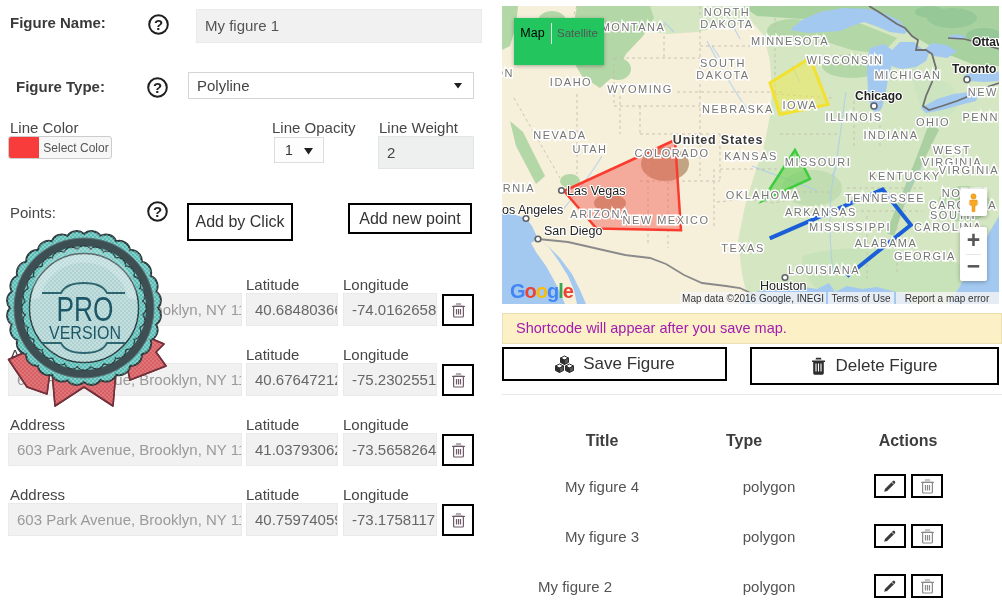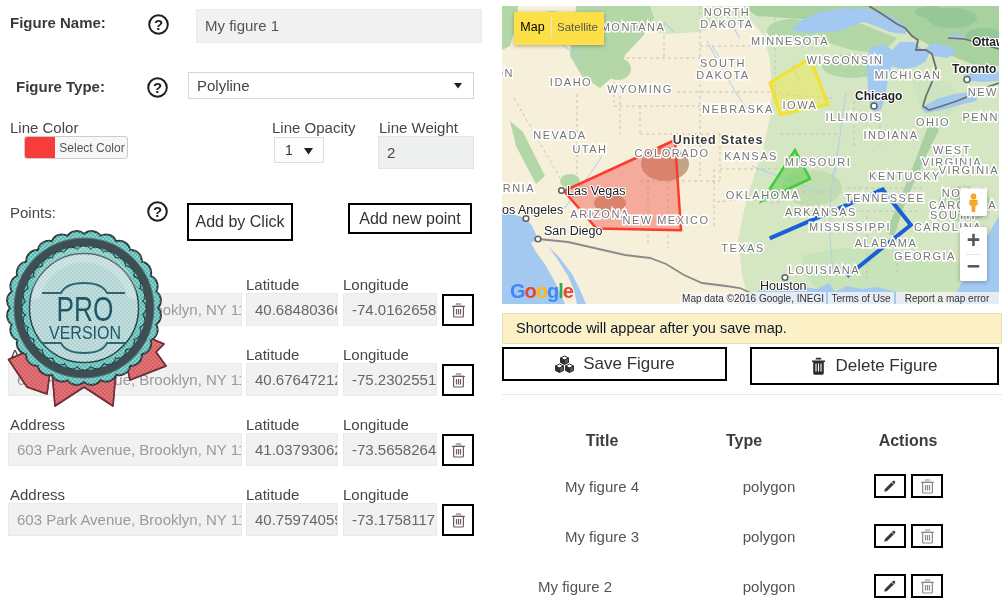--- a/index.html
+++ b/index.html
@@ -27,21 +27,21 @@
 <div class="abs" style="left:147px;top:77px"><svg width="21" height="21" viewBox="0 0 21 21">
       <circle cx="10.5" cy="10.5" r="9.3" fill="#ffffff" stroke="#1f1f1f" stroke-width="2"></circle>
       <text x="10.5" y="15.8" font-family="Liberation Sans, sans-serif" font-size="15" font-weight="bold" fill="#1f1f1f" text-anchor="middle">?</text>
     </svg></div>
 <div class="abs" style="left:188px;top:72px;width:286px;height:27px;background:#fff;border:1px solid #d5d5d5;font-size:15px;line-height:25px;color:#444;padding-left:8px">Polyline
 <svg width="8" height="6" viewBox="0 0 8 6" style="position:absolute;right:11px;top:10px">
       <path d="M0,0 L8,0 L4,5.5 Z" fill="#1f1f1f"></path>
     </svg></div>
 
 <div class="nlabel" style="left:10px;top:119px">Line Color</div>
-<div class="abs" style="left:24px;top:136px;width:104px;height:23px;background:#f7f7f7;border:1px solid #cccccc;border-radius:3px;overflow:hidden">
+<div class="abs" style="left:8px;top:136px;width:104px;height:23px;background:#f7f7f7;border:1px solid #cccccc;border-radius:3px;overflow:hidden">
  <div class="abs" style="left:0;top:0;width:30px;height:23px;background:#f83b3b"></div>
  <div class="abs" style="left:30px;top:0;width:74px;height:100%;font-size:12px;color:#555;text-align:center;line-height:22px">Select Color</div>
 </div>
 
 <div class="nlabel" style="left:272px;top:119px">Line Opacity</div>
 <div class="abs" style="left:274px;top:137px;width:50px;height:26px;background:#fdfdfd;border:1px solid #dddddd;font-size:14px;color:#333;line-height:24px;padding-left:10px">1
 <svg width="9" height="7" viewBox="0 0 9 7" style="position:absolute;right:10px;top:10px">
       <path d="M0,0 L9,0 L4.5,6.5 Z" fill="#1f1f1f"></path>
     </svg></div>
 
@@ -296,41 +296,41 @@
 <rect x="326" y="286" width="66" height="12" fill="rgba(245,245,245,0.8)"></rect>
 <rect x="394" y="286" width="103" height="12" fill="rgba(245,245,245,0.8)"></rect>
 <g font-family="Liberation Sans, sans-serif" font-size="10" fill="#333333" text-anchor="middle">
 <text x="251" y="295.5">Map data ©2016 Google, INEGI</text>
 <text x="359" y="295.5">Terms of Use</text>
 <text x="445" y="295.5">Report a map error</text>
 </g>
 </g>
 </svg>
 
-<div class="abs" style="left:514px;top:12px;width:90px;height:33px;background:#fde047;box-shadow:0 1px 4px rgba(0,0,0,0.3);font-size:13px">
+<div class="abs" style="left:514px;top:18px;width:90px;height:47px;background:#22c55e;box-shadow:0 1px 4px rgba(0,0,0,0.3);font-size:13px">
  <div class="abs" style="left:0;top:0;width:37px;height:31px;text-align:center;line-height:31px;color:#000;font-size:12.5px">Map</div>
  <div class="abs" style="left:37px;top:5px;width:1px;height:21px;background:#e6e6e6"></div>
  <div class="abs" style="left:37px;top:0;width:53px;height:31px;text-align:center;line-height:31px;color:#565656;font-size:11.5px">Satellite</div>
 </div>
 <div class="abs" style="left:960px;top:189px;width:27px;height:27px;background:#fff;border-radius:2px;box-shadow:0 1px 4px rgba(0,0,0,0.3);display:flex;align-items:center;justify-content:center">
     <svg width="13" height="20" viewBox="0 0 15 22">
       <g fill="#f9a825" stroke="#e18d00" stroke-width="0.6">
         <circle cx="7.5" cy="3.4" r="3"></circle>
         <path d="M3.6,7.6 L11.4,7.6 L10.8,14 L9.2,14 L9.2,21 L5.8,21 L5.8,14 L4.2,14 Z"></path>
         <path d="M3.2,8 L2.4,12.5 L4,12.8 M11.8,8 L12.6,12.5 L11,12.8" fill="none"></path>
       </g>
     </svg>
   </div>
 <div class="abs" style="left:960px;top:227px;width:27px;height:54px;background:#fff;border-radius:2px;box-shadow:0 1px 4px rgba(0,0,0,0.3)">
  <div class="abs" style="left:0;top:1px;width:27px;height:26px;color:#565656;font-size:23px;font-weight:bold;text-align:center;line-height:25px">+</div>
  <div class="abs" style="left:6px;top:27px;width:15px;height:1px;background:#e6e6e6"></div>
  <div class="abs" style="left:0;top:28px;width:27px;height:26px;color:#565656;font-size:23px;font-weight:bold;text-align:center;line-height:23px">−</div>
 </div>
 
-<div class="abs" style="left:502px;top:313px;width:500px;height:31px;background:#fbf0c6;border:1px solid #ece0b2;font-size:14.5px;color:#0f172a;line-height:29px;padding-left:13px">Shortcode will appear after you save map.</div>
+<div class="abs" style="left:502px;top:313px;width:500px;height:31px;background:#fbf0c6;border:1px solid #ece0b2;font-size:14.5px;color:#a21caf;line-height:29px;padding-left:13px">Shortcode will appear after you save map.</div>
 <div class="bigbtn" style="left:502px;top:347px;width:225px;height:34px">
     <svg width="21" height="19" viewBox="0 0 21 19">
       <g stroke="#2d2d2d" stroke-width="1" fill="#2d2d2d">
         <path d="M10.5,1 L14.5,3 L10.5,5 L6.5,3 Z" fill="#ffffff"></path>
         <path d="M6.5,3 L10.5,5 L10.5,9.5 L6.5,7.5 Z"></path>
         <path d="M14.5,3 L10.5,5 L10.5,9.5 L14.5,7.5 Z" fill="#555555"></path>
         <path d="M5.5,9 L9.5,11 L5.5,13 L1.5,11 Z" fill="#ffffff"></path>
         <path d="M1.5,11 L5.5,13 L5.5,17.5 L1.5,15.5 Z"></path>
         <path d="M9.5,11 L5.5,13 L5.5,17.5 L9.5,15.5 Z" fill="#555555"></path>
         <path d="M15.5,9 L19.5,11 L15.5,13 L11.5,11 Z" fill="#ffffff"></path>

